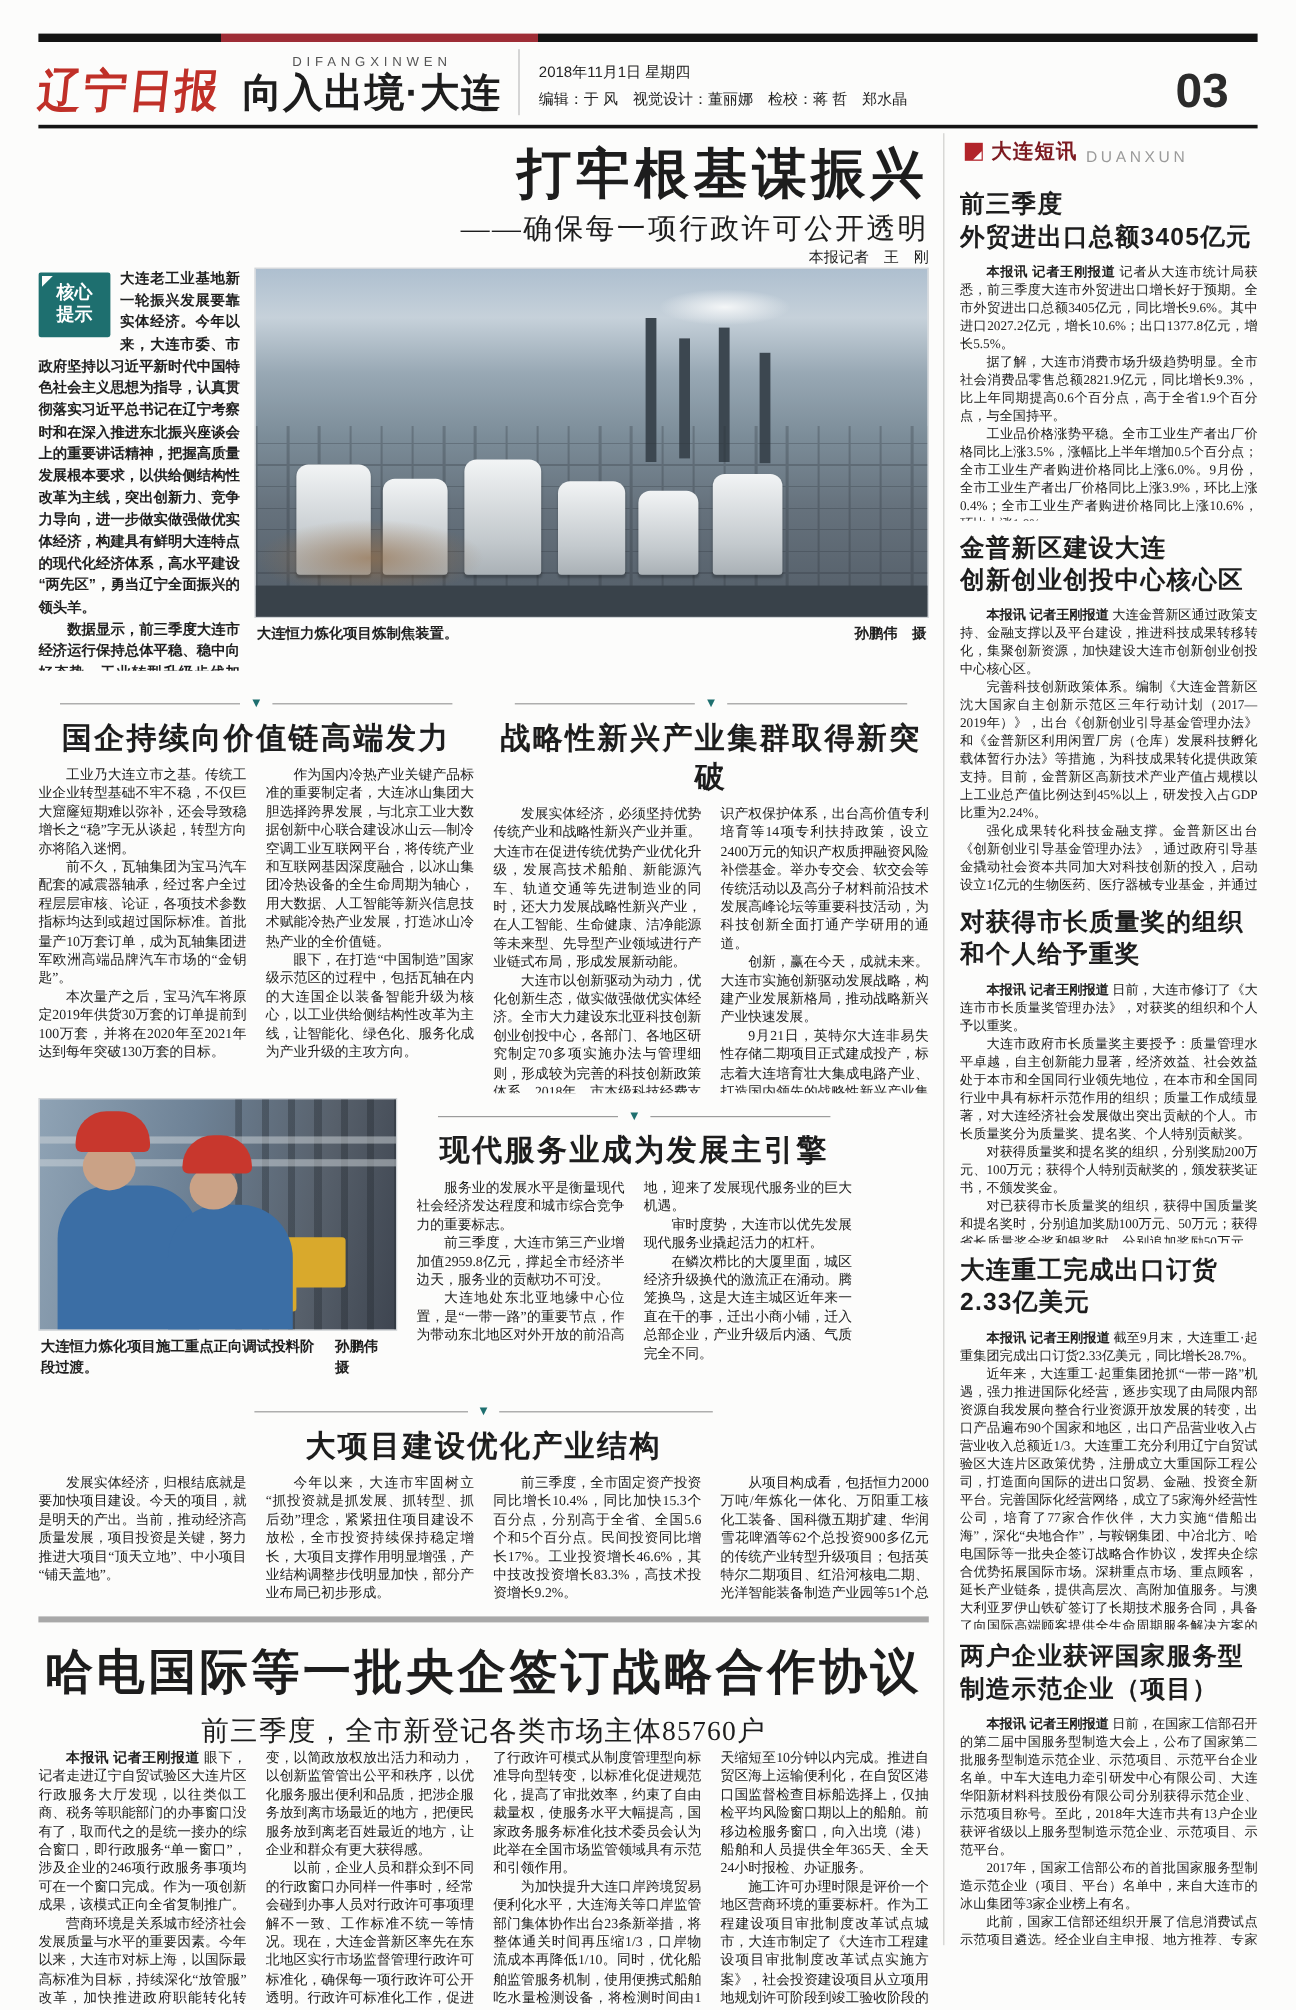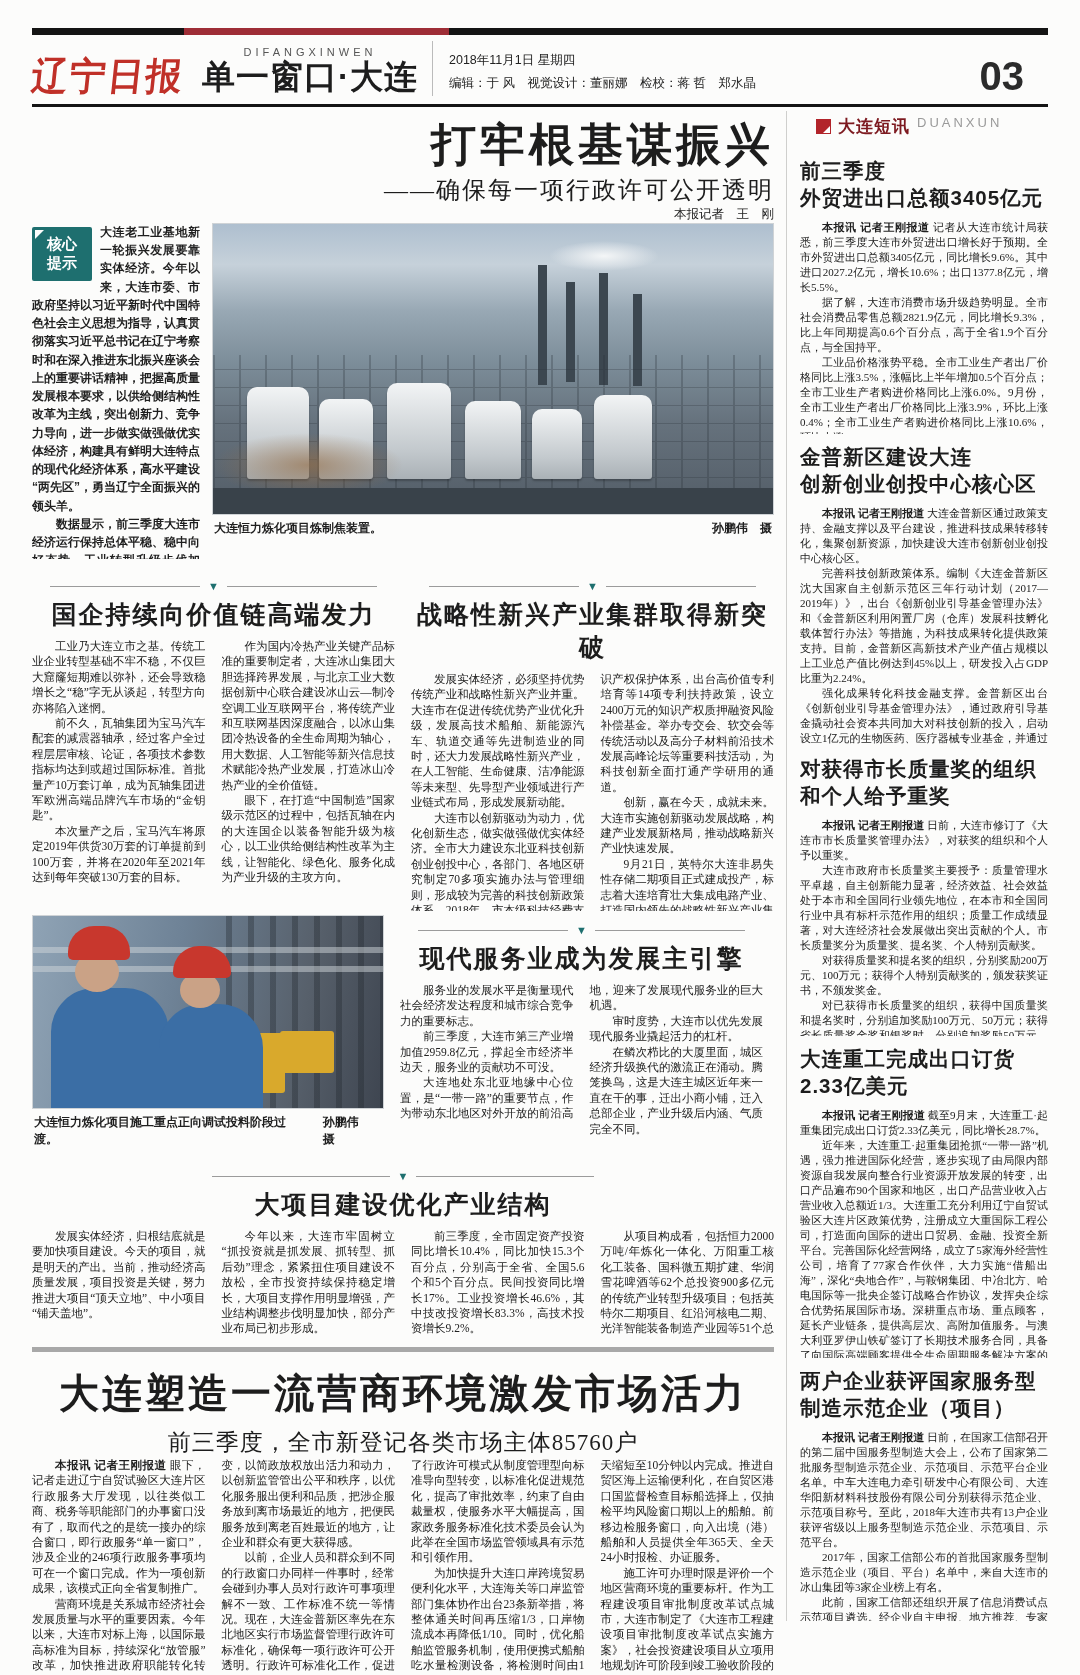--- a/index.html
+++ b/index.html
@@ -67,21 +67,21 @@
      font-size:25px;letter-spacing:2px;margin-bottom:8px;}
   .sections-row{display:flex;gap:16px;height:340px;margin-top:2px;}
   .sec-half{width:363px;flex:none;overflow:hidden;}
   .colbody{column-gap:16px;overflow:hidden;}
   .colbody p{font-size:11.5px;line-height:1.34;text-align:justify;text-indent:2em;color:#202020;}
   .cols2{column-count:2;}
   .cols4{column-count:4;}
   .sec-half .colbody{height:262px;}
   
   .worker-row{display:flex;gap:16px;height:244px;margin-top:4px;}
-  .worker-wrap{width:352px;flex:none;}
+  .worker-wrap{width:299px;flex:none;}
   .photo-workers{height:194px;position:relative;overflow:hidden;border:1px solid #cfd3d6;
      background:linear-gradient(100deg,#8fa3b5,#6e8296 40%,#57606b 75%,#3e4550);}
   .wk-mach{position:absolute;inset:0 0 0 55%;opacity:.35;
      background:repeating-linear-gradient(90deg,#20262c 0 6px,transparent 6px 22px);}
   .wk-pipe{position:absolute;left:0;right:0;height:6px;background:#cfd6da;opacity:.5;}
   .wk-yellow{position:absolute;background:#d9a92c;border-radius:3px;}
   .wk-body{position:absolute;bottom:0;background:#3b6ea5;border-radius:44px 44px 0 0;}
   .wk-face{position:absolute;background:#caa286;border-radius:50%;}
   .wk-helmet{position:absolute;background:#c8372d;border-radius:26px 26px 5px 5px;}
   .modern-half{width:363px;flex:none;overflow:hidden;}
@@ -90,21 +90,21 @@
   .sec4{height:178px;overflow:hidden;margin-top:2px;}
   .sec4 .colbody{height:118px;}
   .band{height:5px;background:#a8a8a8;margin:8px 0 6px 0;}
   
   .bottom{height:330px;overflow:hidden;text-align:center;}
   .bottom-title{font-family:"Liberation Sans",sans-serif;font-weight:bold;font-size:40px;
      letter-spacing:3px;margin-top:8px;}
   .bottom-sub{font-size:23px;margin:6px 0 0 0;letter-spacing:1px;}
   .bottom .colbody{text-align:left;height:218px;}
   
-  .rail-brand{display:flex;align-items:flex-start;gap:7px;margin:4px 0 10px 16px;font-family:"Liberation Sans",sans-serif;}
+  .rail-brand{display:flex;align-items:flex-end;gap:7px;margin:4px 0 10px 4px;font-family:"Liberation Sans",sans-serif;}
   .duanxun-icon{width:15px;height:15px;background:var(--red);position:relative;flex:none;align-self:center;}
   .duanxun-icon::after{content:'';position:absolute;right:1px;bottom:1px;border-bottom:7px solid #fff;
      border-left:7px solid transparent;}
   .rail-brand-cn{font-size:17px;font-weight:bold;color:#7d1a20;letter-spacing:1px;}
   .rail-brand-en{font-size:13px;color:#9a9a9a;letter-spacing:3px;}
   .rail-article{overflow:hidden;}
   .rail-title{font-family:"Liberation Sans",sans-serif;font-weight:bold;font-size:20.5px;
      line-height:1.3;margin:10px 0 9px 0;letter-spacing:1px;}
   .rail-title p{margin:0;}
   .rail-body p{font-size:11px;line-height:1.36;text-align:justify;text-indent:2em;color:#202020;}
@@ -113,21 +113,21 @@
 </head>
 <body>
 
 <div class="page">
 
   <div class="topbar"></div>
   <div class="mast">
     <div class="logo">辽宁日报</div>
     <div class="mast-mid">
       <div class="sec-en">DIFANGXINWEN</div>
-      <div class="sec-cn">单一窗口·大连</div>
+      <div class="sec-cn">向入出境·大连</div>
     </div>
     <div class="mast-date">
       <div>2018年11月1日 星期四</div>
       <div>编辑：于 风　视觉设计：董丽娜　检校：蒋 哲　郑水晶</div>
     </div>
     <div class="pageno">03</div>
   </div>
   <div class="mast-rule"></div>
 
   <div class="content">
@@ -258,21 +258,21 @@
             <p>发展实体经济，归根结底就是要加快项目建设。今天的项目，就是明天的产出。当前，推动经济高质量发展，项目投资是关键，努力推进大项目“顶天立地”、中小项目“铺天盖地”。</p>
             <p>今年以来，大连市牢固树立“抓投资就是抓发展、抓转型、抓后劲”理念，紧紧扭住项目建设不放松，全市投资持续保持稳定增长，大项目支撑作用明显增强，产业结构调整步伐明显加快，部分产业布局已初步形成。</p>
             <p>前三季度，全市固定资产投资同比增长10.4%，同比加快15.3个百分点，分别高于全省、全国5.6个和5个百分点。民间投资同比增长17%。工业投资增长46.6%，其中技改投资增长83.3%，高技术投资增长9.2%。</p>
             <p>从项目构成看，包括恒力2000万吨/年炼化一体化、万阳重工核化工装备、国科微五期扩建、华润雪花啤酒等62个总投资900多亿元的传统产业转型升级项目；包括英特尔二期项目、红沿河核电二期、光洋智能装备制造产业园等51个总投资1000多亿元的战略性新兴产业项目；包括中科院大学能源学院、冰山慧谷产业园等107个总投资近1500亿元的高端服务业项目，产业结构优化明显。</p>
           </div>
       </section>
 
       <div class="band"></div>
 
       <section class="bottom">
-        <h1 class="bottom-title">大连塑造一流营商环境激发市场活力</h1>
+        <h1 class="bottom-title">哈电国际等一批央企签订战略合作协议</h1>
         <div class="bottom-sub">前三季度，全市新登记各类市场主体85760户</div>
         <div class="colbody cols4">
             <p><b>本报讯 记者王刚报道</b> 眼下，记者走进辽宁自贸试验区大连片区行政服务大厅发现，以往类似工商、税务等职能部门的办事窗口没有了，取而代之的是统一接办的综合窗口，即行政服务“单一窗口”，涉及企业的246项行政服务事项均可在一个窗口完成。作为一项创新成果，该模式正向全省复制推广。</p>
             <p>营商环境是关系城市经济社会发展质量与水平的重要因素。今年以来，大连市对标上海，以国际最高标准为目标，持续深化“放管服”改革，加快推进政府职能转化转变，以简政放权放出活力和动力，以创新监管管出公平和秩序，以优化服务服出便利和品质，把涉企服务放到离市场最近的地方，把便民服务放到离老百姓最近的地方，让企业和群众有更大获得感。</p>
             <p>以前，企业人员和群众到不同的行政窗口办同样一件事时，经常会碰到办事人员对行政许可事项理解不一致、工作标准不统一等情况。现在，大连金普新区率先在东北地区实行市场监督管理行政许可标准化，确保每一项行政许可公开透明。行政许可标准化工作，促进了行政许可模式从制度管理型向标准导向型转变，以标准化促进规范化，提高了审批效率，约束了自由裁量权，使服务水平大幅提高，国家政务服务标准化技术委员会认为此举在全国市场监管领域具有示范和引领作用。</p>
             <p>为加快提升大连口岸跨境贸易便利化水平，大连海关等口岸监管部门集体协作出台23条新举措，将整体通关时间再压缩1/3，口岸物流成本再降低1/10。同时，优化船舶监管服务机制，使用便携式船舶吃水量检测设备，将检测时间由1天缩短至10分钟以内完成。推进自贸区海上运输便利化，在自贸区港口国监督检查目标船选择上，仅抽检平均风险窗口期以上的船舶。前移边检服务窗口，向入出境（港）船舶和人员提供全年365天、全天24小时报检、办证服务。</p>
             <p>施工许可办理时限是评价一个地区营商环境的重要标杆。作为工程建设项目审批制度改革试点城市，大连市制定了《大连市工程建设项目审批制度改革试点实施方案》，社会投资建设项目从立项用地规划许可阶段到竣工验收阶段的审批时限压缩至75个工作日以内，财政投融资建设项目从立项用地规划许可阶段到竣工验收阶段的审批时限压缩至90个工作日以内。</p>
           </div>
       </section>
 

